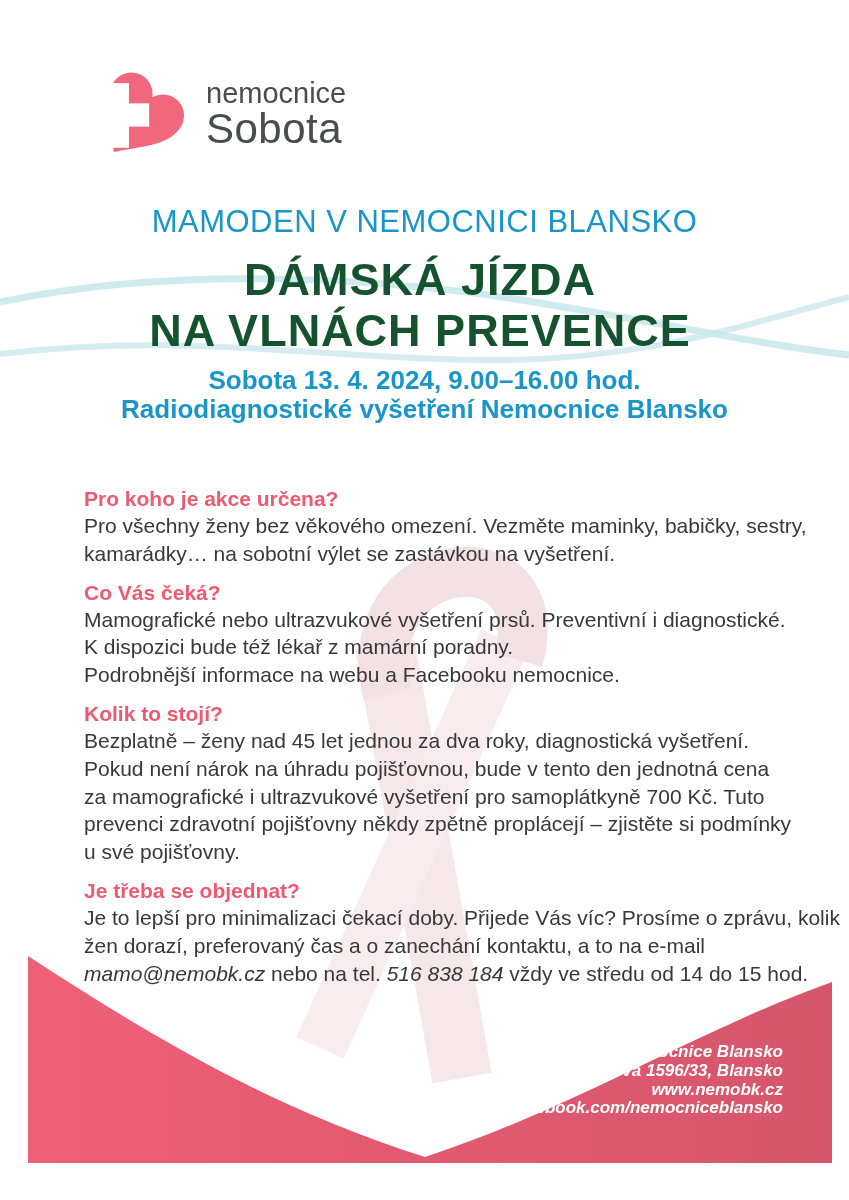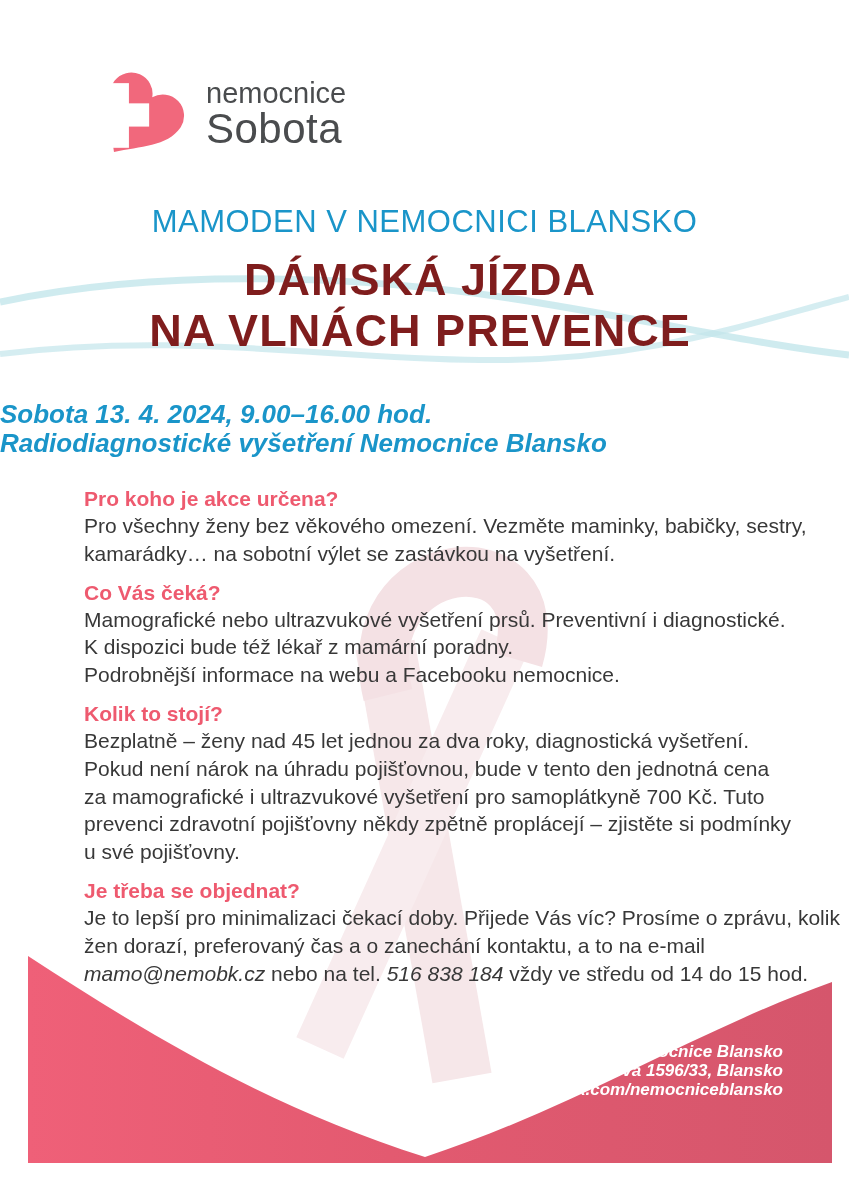--- a/index.html
+++ b/index.html
@@ -23,27 +23,26 @@
 
   
   .kicker{
     position:absolute;left:0;right:0;top:204px;
     text-align:center;font-weight:normal;font-size:31px;
     color:#1a95c9;letter-spacing:0.5px;
   }
   .main-title{
     position:absolute;left:0;right:9px;top:254px;
     text-align:center;font-weight:bold;font-size:45px;line-height:51px;
-    color:#7f1d1d;letter-spacing:1px;
+    color:#14532d;letter-spacing:1px;
   }
   .date-block{
-    position:absolute;left:0;right:0;top:400px;
-    font-weight:bold;font-size:26px;line-height:29px;
+    position:absolute;left:0;right:0;top:366px;
+    text-align:center;font-weight:bold;font-size:26px;line-height:29px;
     color:#1a95c9;
-    font-style:italic;
   }
 
   
   .sections{position:absolute;left:84px;top:486px;width:730px;}
   .section{margin:0 0 12px 0;}
   .sec-h{
     font-weight:bold;font-size:21px;line-height:26px;
     color:#ee5a6f;margin:0;
   }
   .sec-b{
@@ -136,17 +135,18 @@
       <div class="section">
         <p class="sec-h">Je třeba se objednat?</p>
         <p class="sec-b"><span>Je to lepší pro minimalizaci čekací doby. Přijede Vás víc? Prosíme o zprávu, kolik<br>žen dorazí, preferovaný čas a o zanechání kontaktu, a to na e-mail</span><br><span class="it">mamo@nemobk.cz</span><span> nebo na tel. </span><span class="it">516 838 184</span><span> vždy ve středu od 14 do 15 hod.</span></p>
       </div>
 
     </div>
 
     <div class="footer-text">
       <div>Nemocnice Blansko</div>
       <div>Sadová 1596/33, Blansko</div>
+      <div class="link">www.nemobk.cz</div>
       <div class="link">www.facebook.com/nemocniceblansko</div>
     </div>
 
   </div>
 </div>
 
 </body></html>

